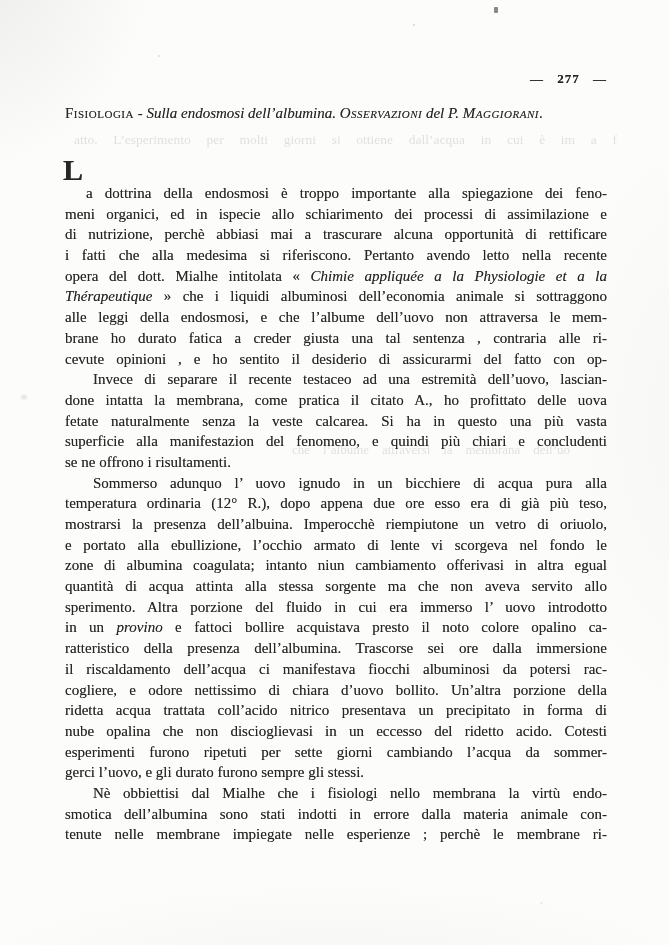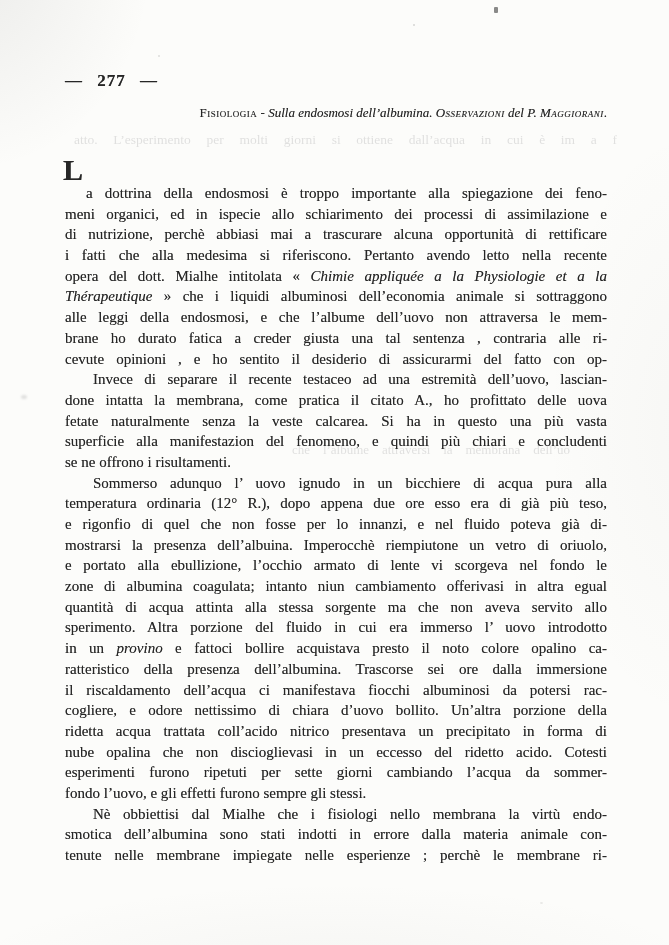--- a/index.html
+++ b/index.html
@@ -14,30 +14,30 @@
   .paper-texture {
     position: absolute; inset: 0;
     background:
       radial-gradient(ellipse 260px 300px at -30px -40px, rgba(90,90,88,0.10), transparent 70%),
       radial-gradient(ellipse 500px 120px at 50% 103%, rgba(120,120,115,0.05), transparent 75%),
       radial-gradient(ellipse 200px 400px at 104% 45%, rgba(120,120,115,0.04), transparent 75%);
     pointer-events: none;
   }
   .pagenum {
     position: absolute; top: 71px; left: 65px; width: 542px;
-    text-align: left;
-    font-size: 17px; font-weight: 700;
+    text-align: right;
+    font-size: 13px; font-weight: 700;
     word-spacing: 9px;
     letter-spacing: 1px;
     text-shadow: 0 0 0.5px rgba(20,20,20,0.55);
   }
   .art-header {
     position: absolute; top: 105px; left: 65px; width: 542px;
-    text-align: right;
-    font-size: 13px;
+    text-align: left;
+    font-size: 15px;
     white-space: nowrap;
     text-shadow: 0 0 0.4px rgba(20,20,20,0.45);
   }
   .sc  { font-variant: small-caps; letter-spacing: 0.5px; }
   .it  { font-style: italic; }
   .itsc{ font-style: italic; font-variant: small-caps; letter-spacing: 0.5px; }
 
   .text-body {
     position: absolute; top: 161px; left: 65px; width: 542px;
     font-size: 15px;
@@ -108,34 +108,33 @@
     <div>
       <div class="line indent"><span>Invece di separare il recente testaceo ad una estremità dell’uovo, lascian-</span></div>
       <div class="line"><span>done intatta la membrana, come pratica il citato A., ho profittato delle uova</span></div>
       <div class="line"><span>fetate naturalmente senza la veste calcarea. Si ha in questo una più vasta</span></div>
       <div class="line"><span>superficie alla manifestazion del fenomeno, e quindi più chiari e concludenti</span></div>
       <div class="line last"><span>se ne offrono i risultamenti.</span></div>
     </div>
     <div>
       <div class="line indent"><span>Sommerso adunquo l’ uovo ignudo in un bicchiere di acqua pura alla</span></div>
       <div class="line"><span>temperatura ordinaria (12° R.), dopo appena due ore esso era di già più teso,</span></div>
-      <div class="line"><span>e rigonfio di quel che non fosse per lo innanzi, e nel fluido poteva già di-</span></div>
       <div class="line"><span>mostrarsi la presenza dell’albuina. Imperocchè riempiutone un vetro di oriuolo,</span></div>
       <div class="line"><span>e portato alla ebullizione, l’occhio armato di lente vi scorgeva nel fondo le</span></div>
       <div class="line"><span>zone di albumina coagulata; intanto niun cambiamento offerivasi in altra egual</span></div>
       <div class="line"><span>quantità di acqua attinta alla stessa sorgente ma che non aveva servito allo</span></div>
       <div class="line"><span>sperimento. Altra porzione del fluido in cui era immerso l’ uovo introdotto</span></div>
       <div class="line"><span>in un </span><i>provino</i><span> e fattoci bollire acquistava presto il noto colore opalino ca-</span></div>
       <div class="line"><span>ratteristico della presenza dell’albumina. Trascorse sei ore dalla immersione</span></div>
       <div class="line"><span>il riscaldamento dell’acqua ci manifestava fiocchi albuminosi da potersi rac-</span></div>
       <div class="line"><span>cogliere, e odore nettissimo di chiara d’uovo bollito. Un’altra porzione della</span></div>
       <div class="line"><span>ridetta acqua trattata coll’acido nitrico presentava un precipitato in forma di</span></div>
       <div class="line"><span>nube opalina che non discioglievasi in un eccesso del ridetto acido. Cotesti</span></div>
       <div class="line"><span>esperimenti furono ripetuti per sette giorni cambiando l’acqua da sommer-</span></div>
-      <div class="line last"><span>fondo l’uovo, e gli effetti furono sempre gli stessi.</span></div>
+      <div class="line last"><span>gerci l’uovo, e gli durato furono sempre gli stessi.</span></div>
     </div>
     <div>
       <div class="line indent"><span>Nè obbiettisi dal Mialhe che i fisiologi nello membrana la virtù endo-</span></div>
       <div class="line"><span>smotica dell’albumina sono stati indotti in errore dalla materia animale con-</span></div>
       <div class="line"><span>tenute nelle membrane impiegate nelle esperienze ; perchè le membrane ri-</span></div>
     </div>
   </div>
 
 <div class="ghost ghost1">atto. L’esperimento per molti giorni si ottiene dall’acqua in cui è im a f</div>
 <div class="ghost ghost2">che l’albume attraversi la membrana dell’uo</div>

